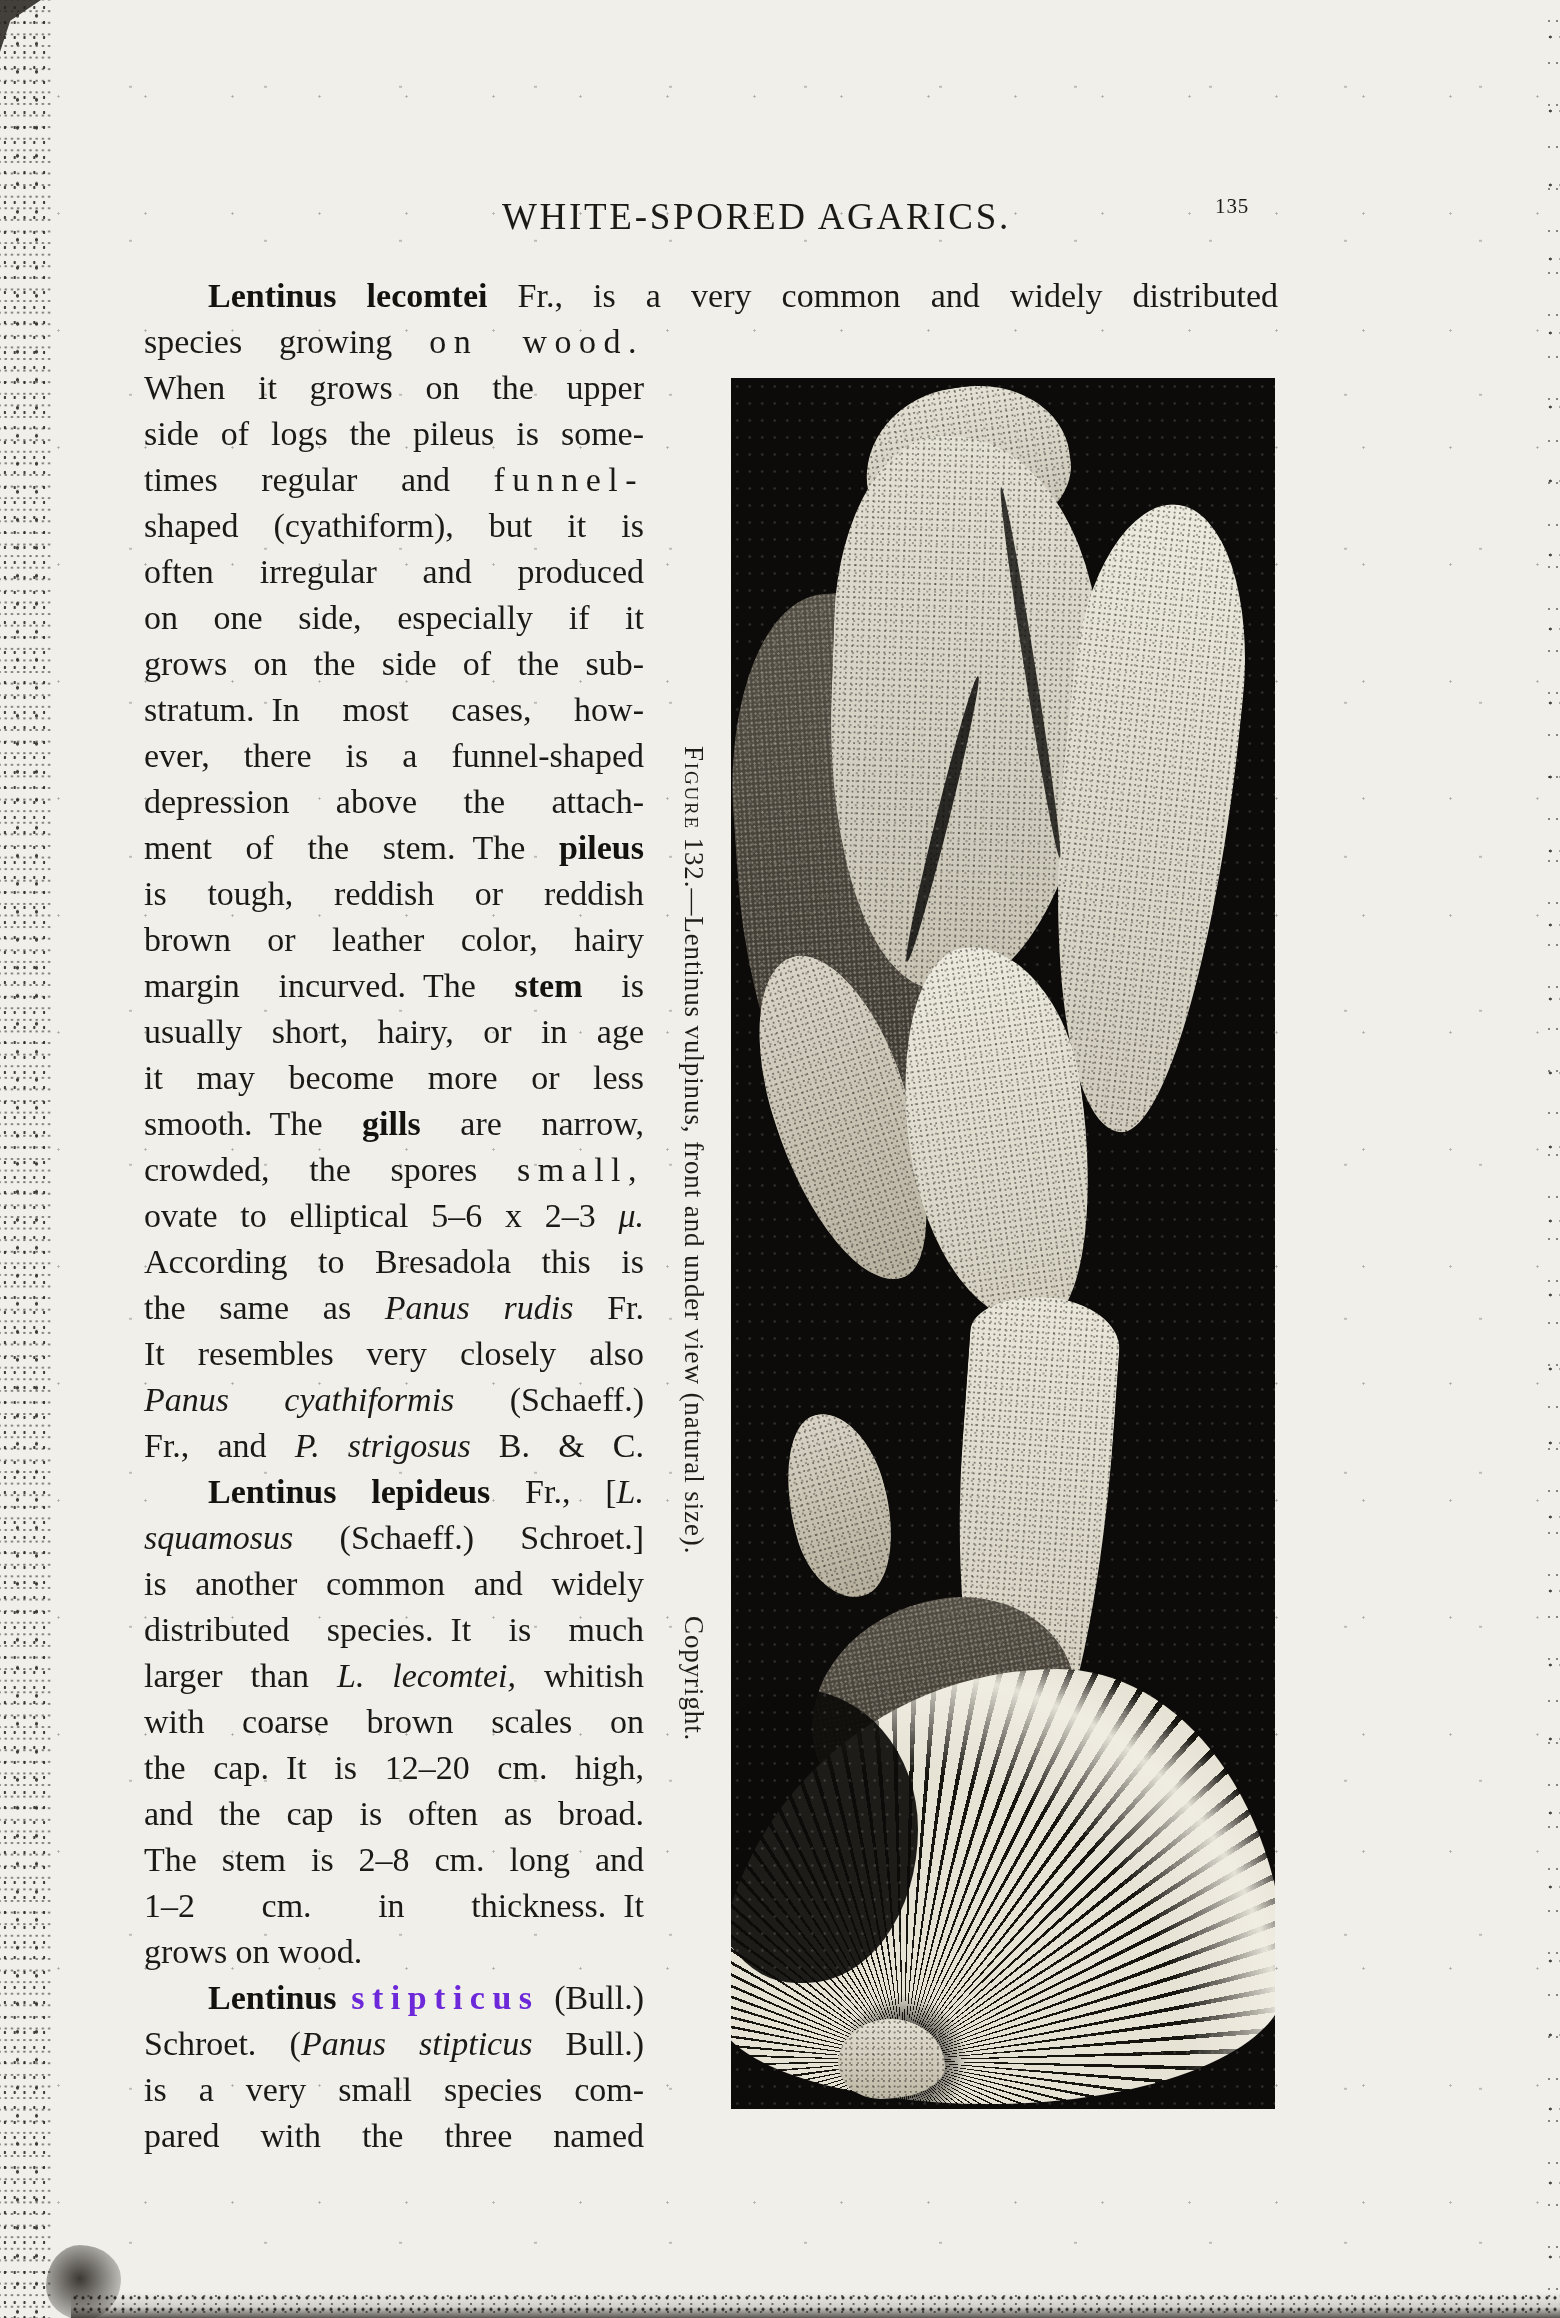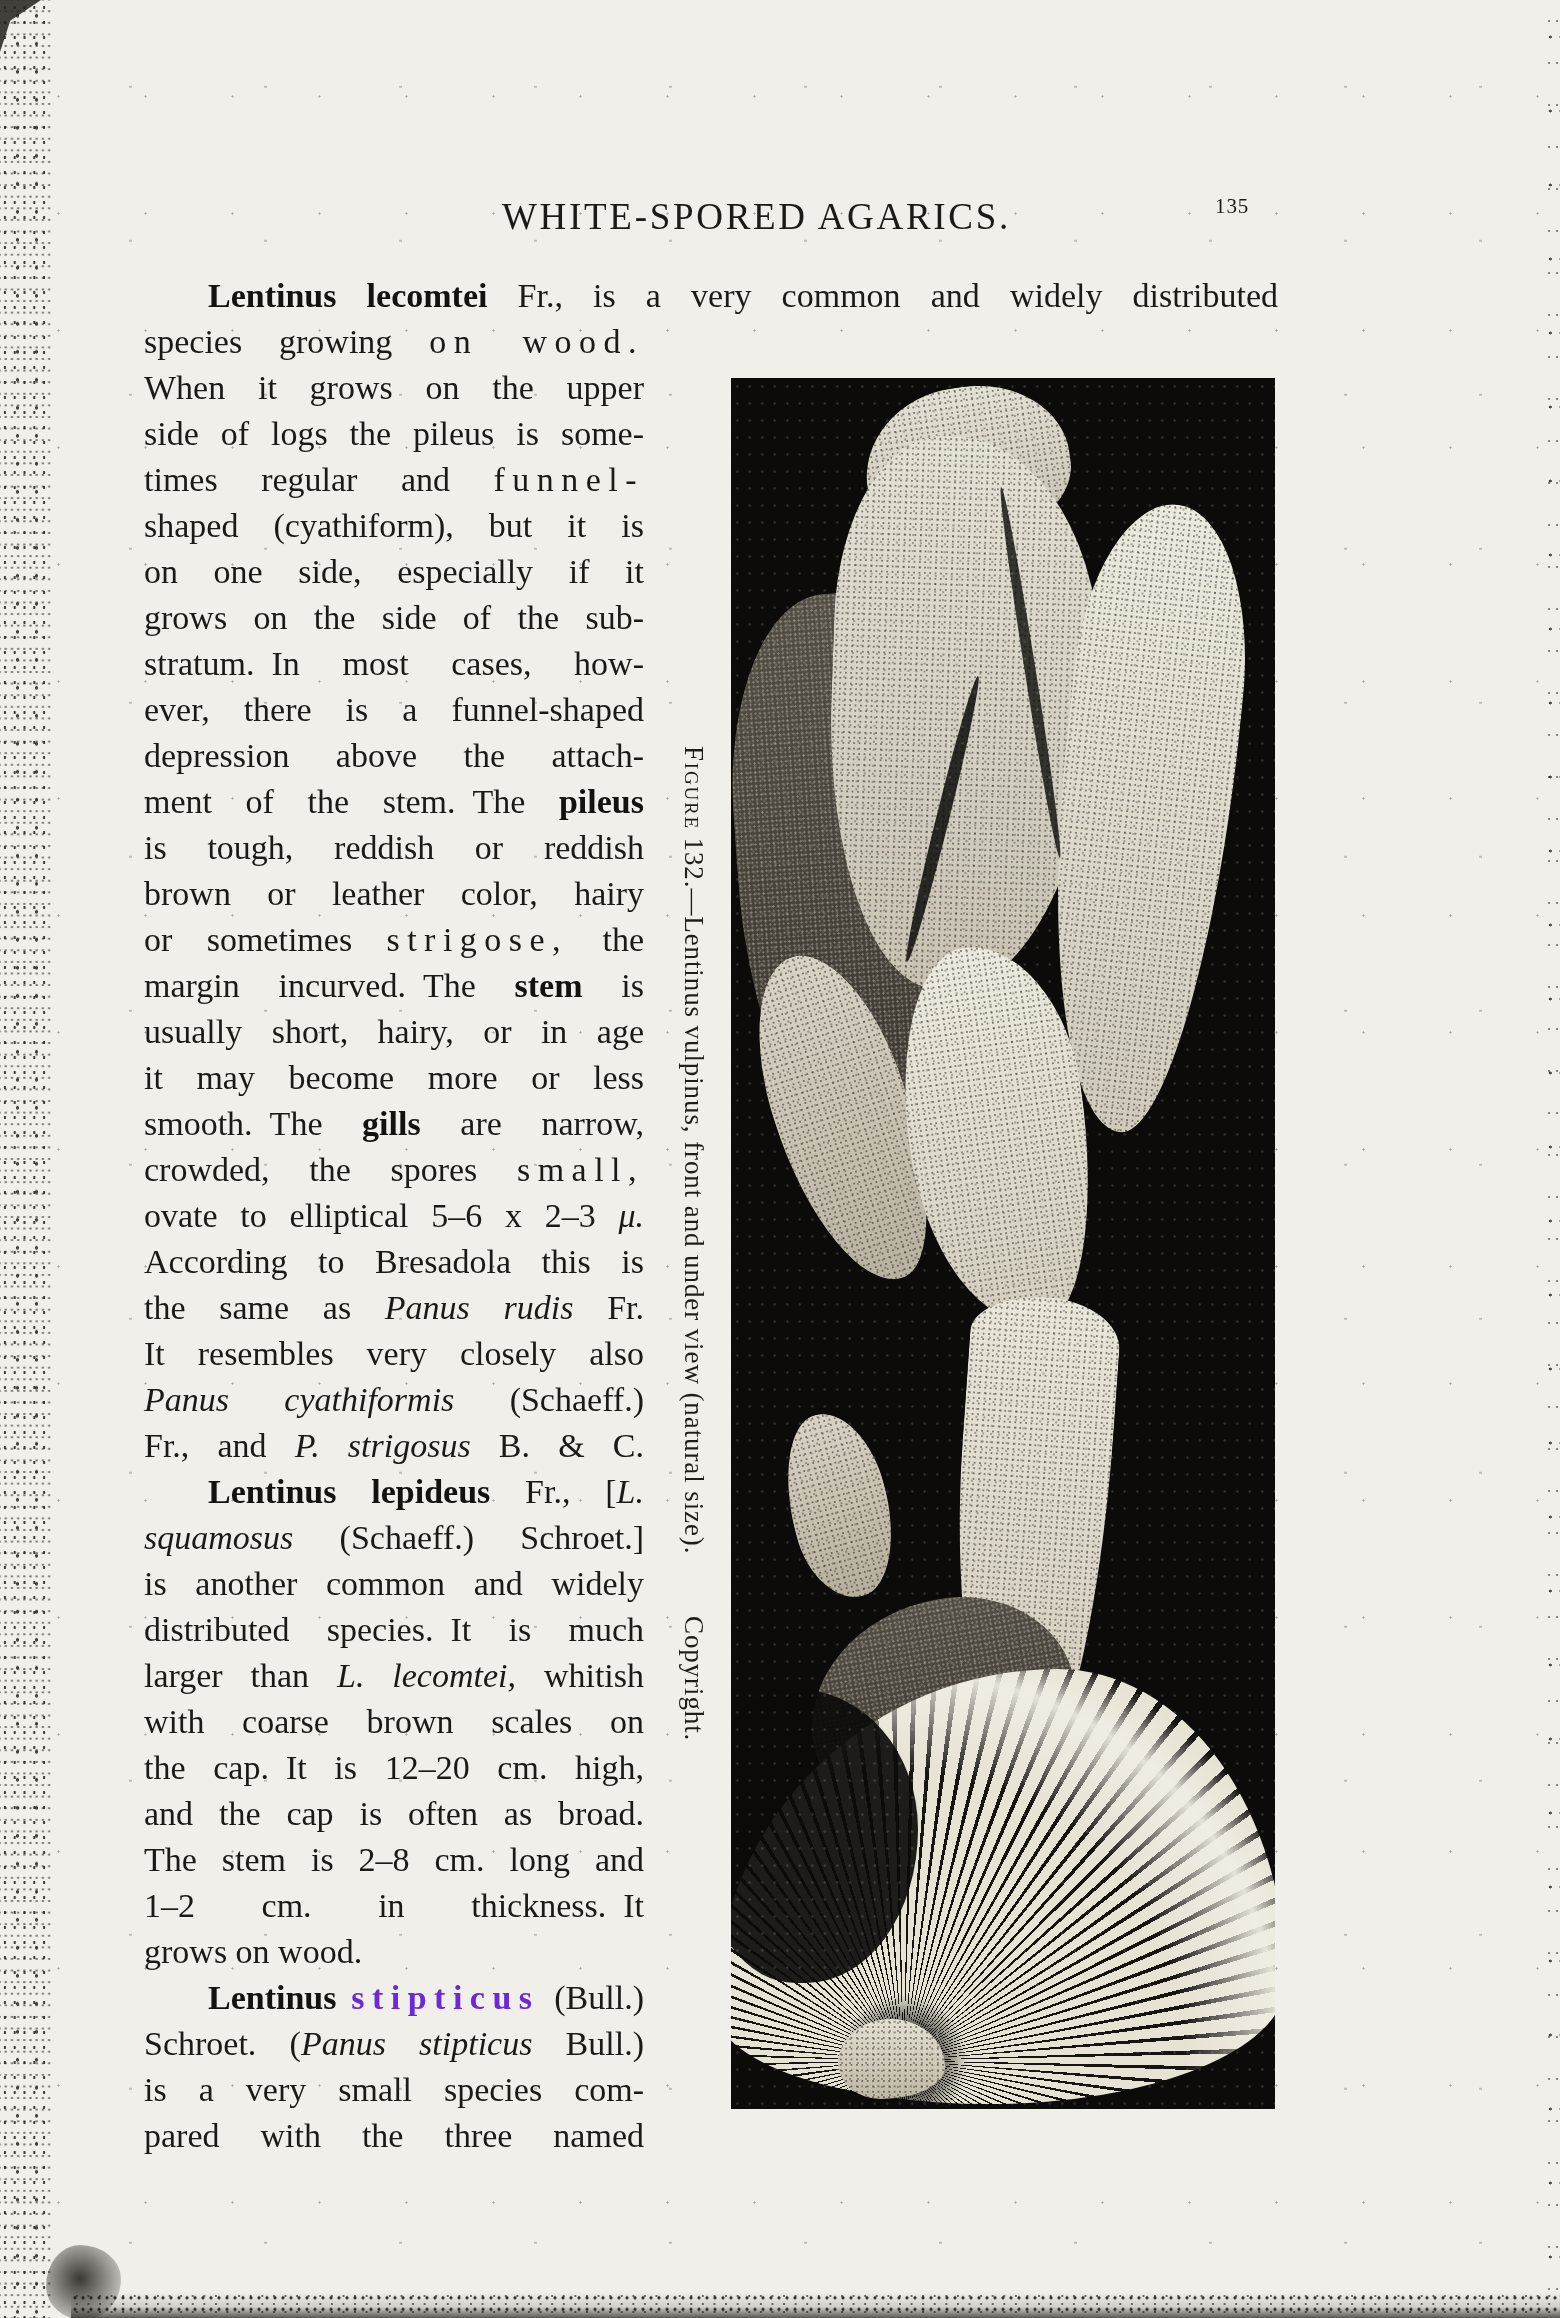--- a/index.html
+++ b/index.html
@@ -170,29 +170,29 @@
 
 <div class="wide-line">
     <div class="line ind"><span class="b">Lentinus lecomtei</span><span> Fr., is a very common and widely distributed</span></div>
   </div>
 <div class="body-column">
     <div class="line"><span>species growing </span><span class="sp">on wood.</span></div>
     <div class="line"><span>When it grows on the upper</span></div>
     <div class="line"><span>side of logs the pileus is some-</span></div>
     <div class="line"><span>times regular and </span><span class="sp">funnel-</span></div>
     <div class="line"><span>shaped (cyathiform), but it is</span></div>
+    <div class="line"><span>often irregular and produced</span></div>
     <div class="line"><span>on one side, especially if it</span></div>
     <div class="line"><span>grows on the side of the sub-</span></div>
     <div class="line"><span>stratum. In most cases, how-</span></div>
     <div class="line"><span>ever, there is a funnel-shaped</span></div>
     <div class="line"><span>depression above the attach-</span></div>
     <div class="line"><span>ment of the stem. The </span><span class="b">pileus</span></div>
     <div class="line"><span>is tough, reddish or reddish</span></div>
     <div class="line"><span>brown or leather color, hairy</span></div>
-    <div class="line"><span>or sometimes </span><span class="sp">strigose,</span><span> the</span></div>
     <div class="line"><span>margin incurved. The </span><span class="b">stem</span><span> is</span></div>
     <div class="line"><span>usually short, hairy, or in age</span></div>
     <div class="line"><span>it may become more or less</span></div>
     <div class="line"><span>smooth. The </span><span class="b">gills</span><span> are narrow,</span></div>
     <div class="line"><span>crowded, the spores </span><span class="sp">small,</span></div>
     <div class="line"><span>ovate to elliptical 5–6 x 2–3 </span><span class="i">μ.</span></div>
     <div class="line"><span>According to Bresadola this is</span></div>
     <div class="line"><span>the same as </span><span class="i">Panus rudis</span><span> Fr.</span></div>
     <div class="line"><span>It resembles very closely also</span></div>
     <div class="line"><span class="i">Panus cyathiformis</span><span> (Schaeff.)</span></div>

